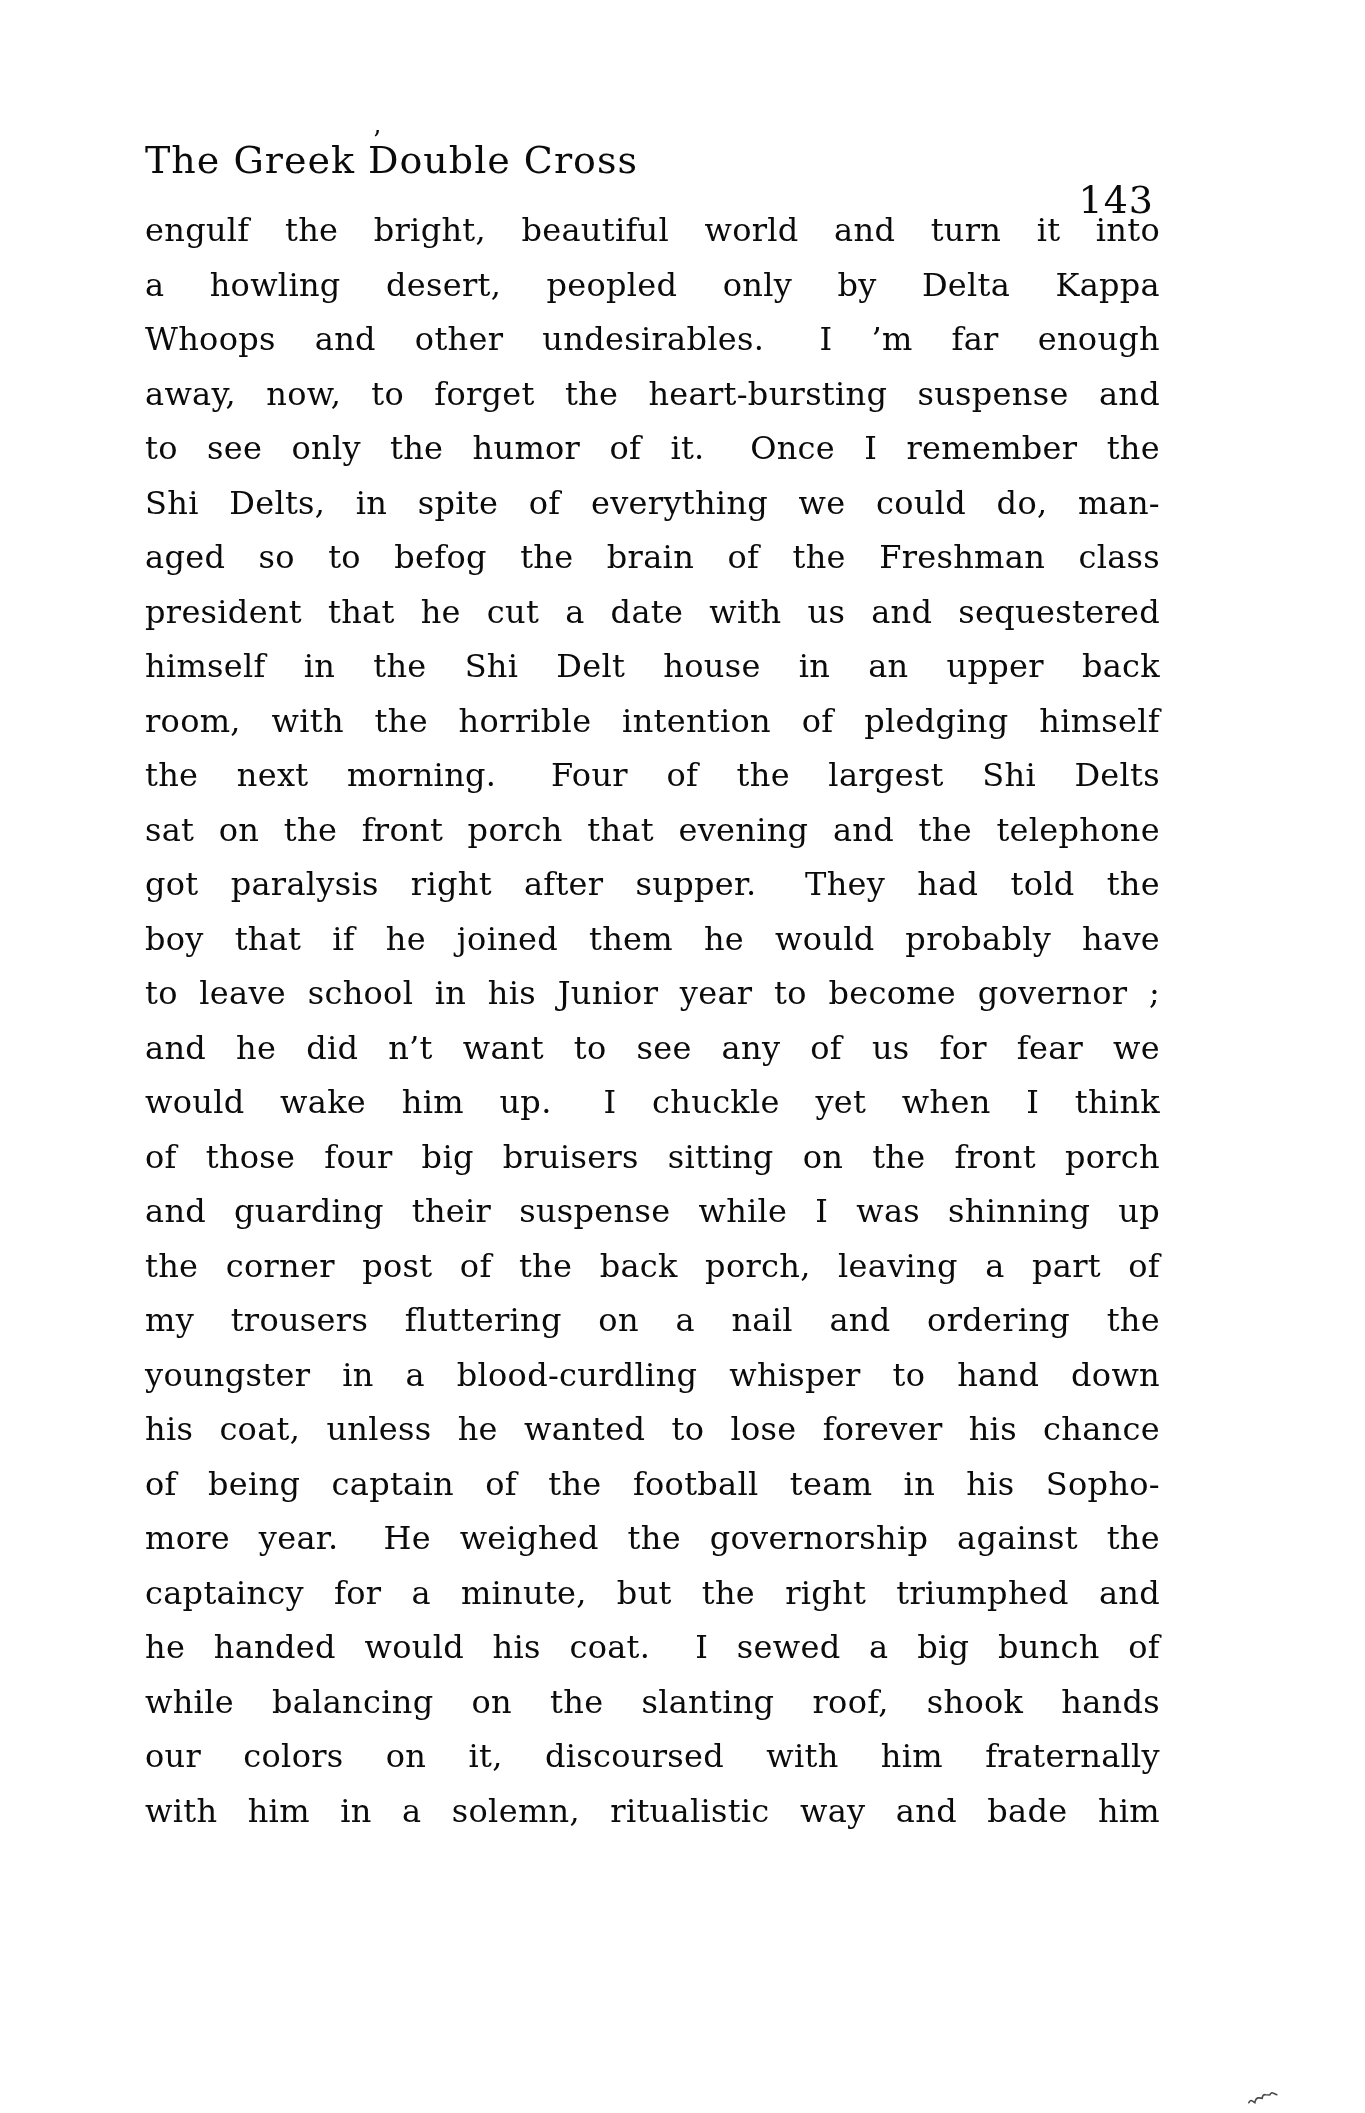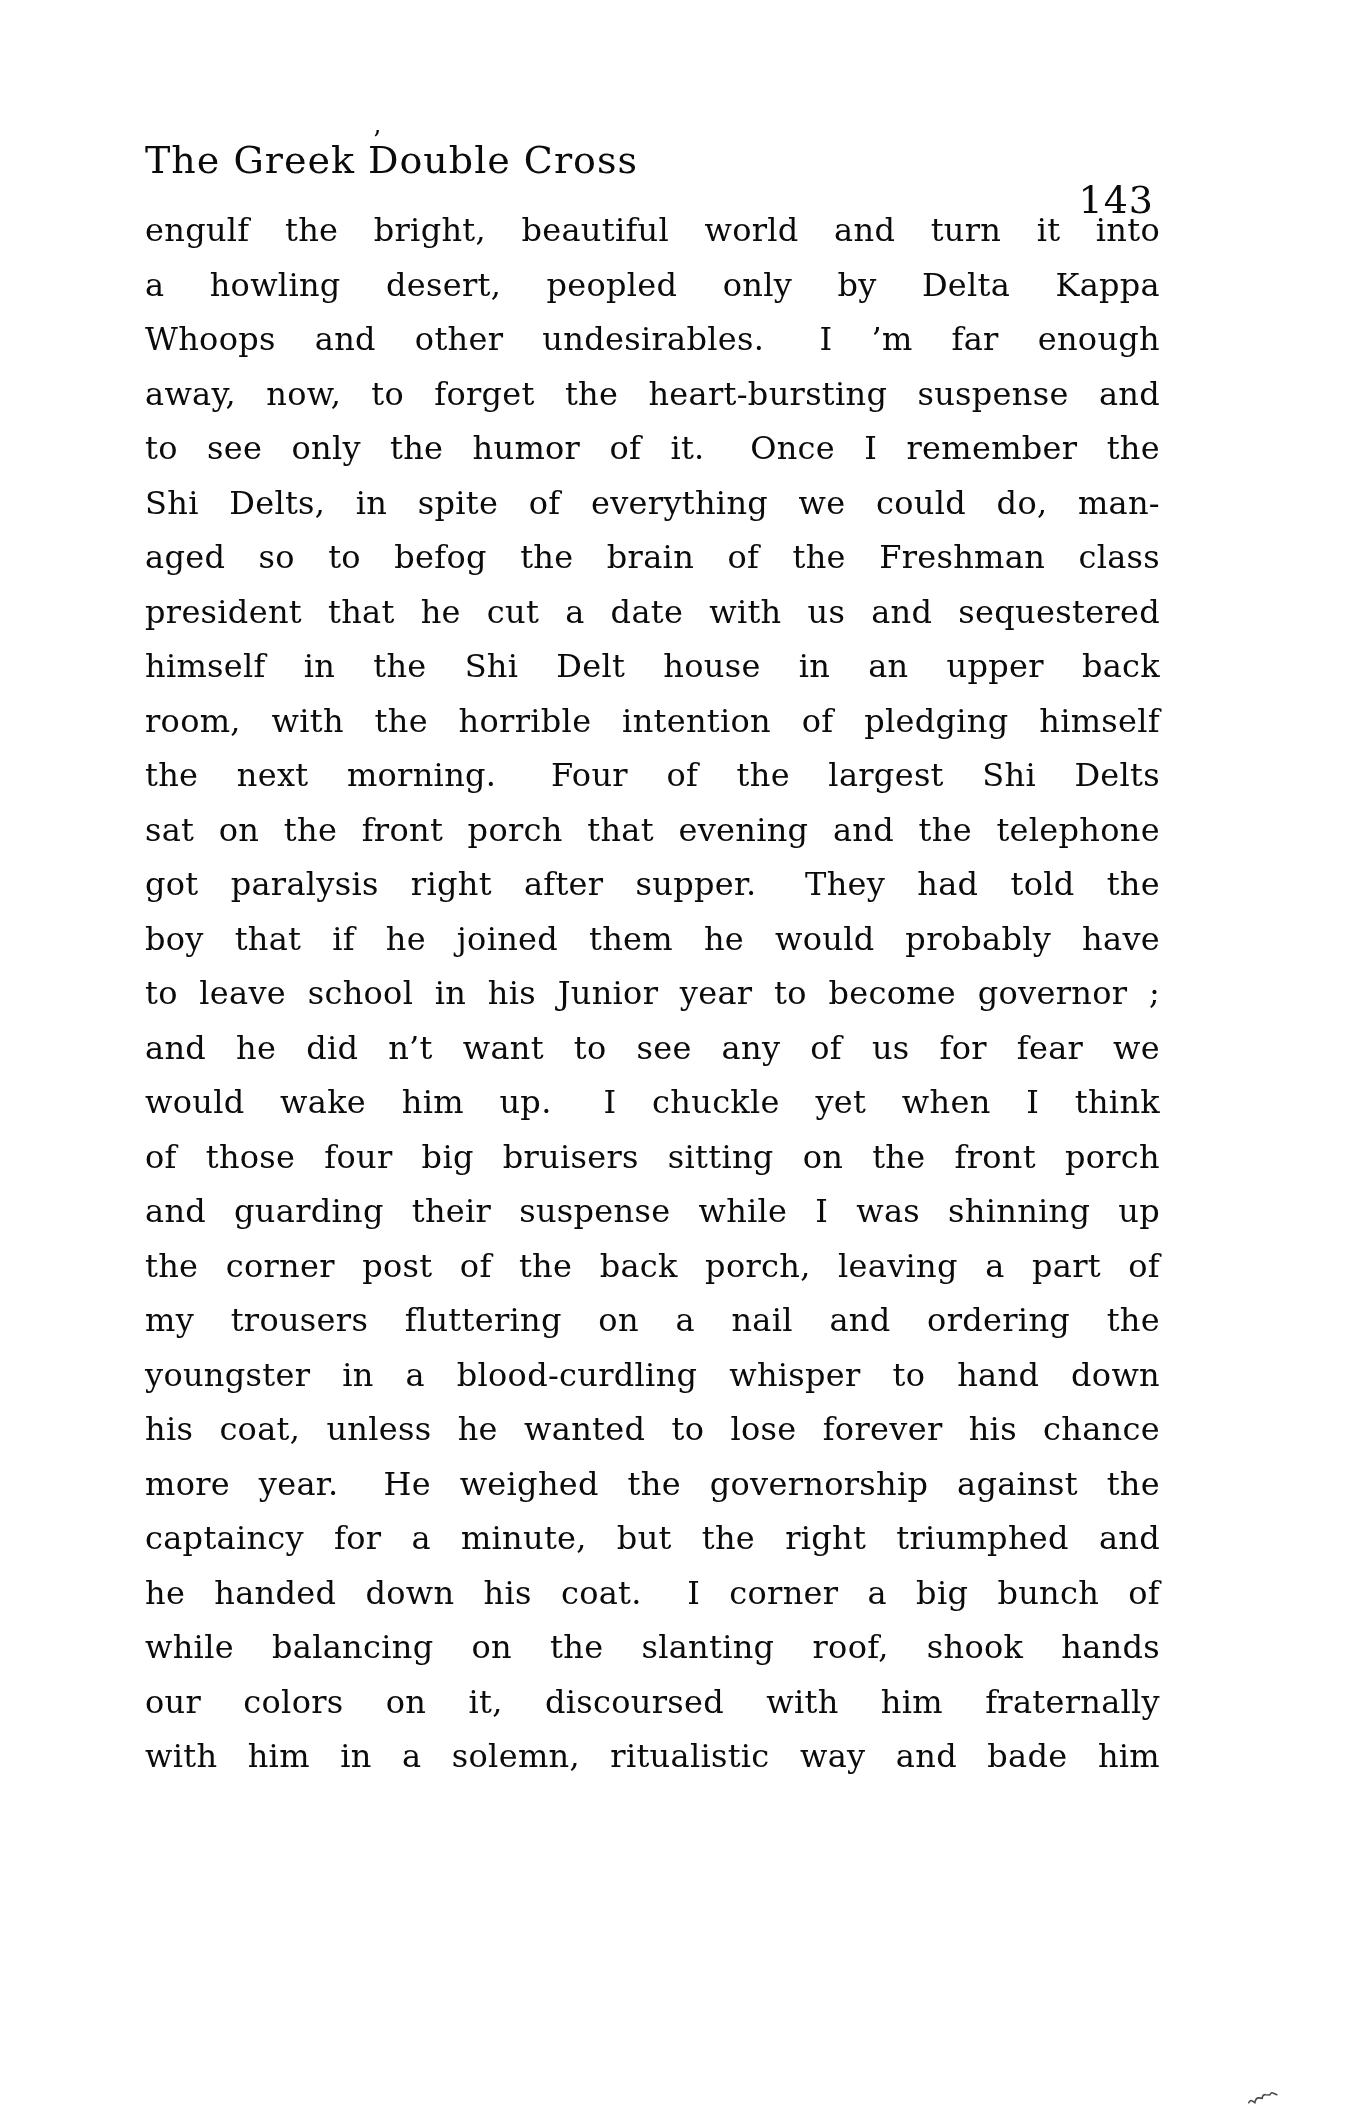--- a/index.html
+++ b/index.html
@@ -98,23 +98,24 @@
       <div class="text-line">boy that if he joined them he would probably have</div>
       <div class="text-line">to leave school in his Junior year to become governor ;</div>
       <div class="text-line">and he did n’t want to see any of us for fear we</div>
       <div class="text-line">would wake him up.  I chuckle yet when I think</div>
       <div class="text-line">of those four big bruisers sitting on the front porch</div>
       <div class="text-line">and guarding their suspense while I was shinning up</div>
       <div class="text-line">the corner post of the back porch, leaving a part of</div>
       <div class="text-line">my trousers fluttering on a nail and ordering the</div>
       <div class="text-line">youngster in a blood-curdling whisper to hand down</div>
       <div class="text-line">his coat, unless he wanted to lose forever his chance</div>
+      <div class="text-line">of being captain of the football team in his Sopho-</div>
       <div class="text-line">more year.  He weighed the governorship against the</div>
       <div class="text-line">captaincy for a minute, but the right triumphed and</div>
-      <div class="text-line">he handed down his coat.  I corner a big bunch of</div>
+      <div class="text-line">he handed would his coat.  I sewed a big bunch of</div>
       <div class="text-line">while balancing on the slanting roof, shook hands</div>
       <div class="text-line">our colors on it, discoursed with him fraternally</div>
       <div class="text-line">with him in a solemn, ritualistic way and bade him</div>
     </main>
 
   <svg class="ink-smudge" width="36" height="14" viewBox="0 0 36 14">
     <path d="M2 10 q2 -3 4 -1 l2 2 q2 -5 5 -4 l3 1 q1 -4 4 -3 l4 1 q2 -3 4 -1 l3 2" fill="none" stroke="#4a4a4a" stroke-width="1.6" stroke-linecap="round"></path>
   </svg>
 
 </div>

